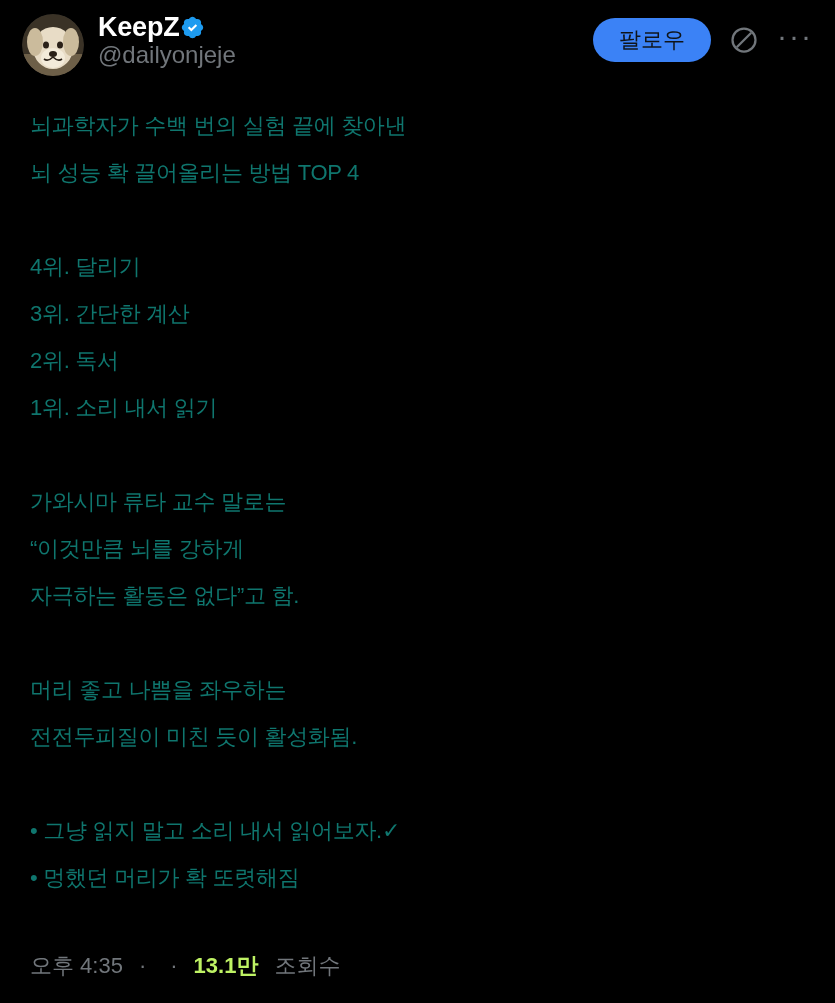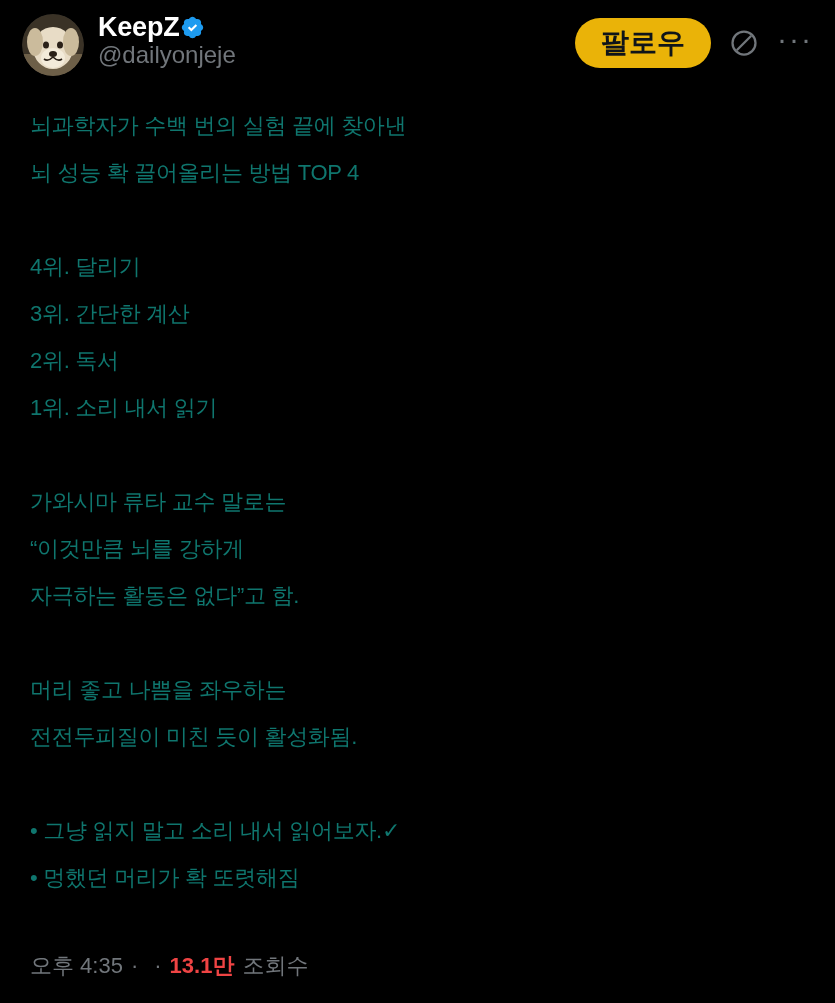--- a/index.html
+++ b/index.html
@@ -85,26 +85,26 @@
 
   .header-actions {
     margin-left: auto;
     display: flex;
     align-items: center;
     gap: 16px;
     padding-top: 6px;
   }
 
   .follow-btn {
-    background: #eab308;
+    background: #3b82f6;
     color: #0f1419;
     border: none;
     border-radius: 999px;
-    font-size: 28px;
-    font-weight: 700;
+    font-size: 22px;
+    font-weight: 400;
     font-family: "Liberation Sans", "DejaVu Sans", sans-serif;
     padding: 11px 26px;
     cursor: pointer;
     line-height: 1;
   }
 
   .icon-btn {
     width: 34px;
     height: 34px;
     display: flex;
@@ -136,26 +136,26 @@
   }
 
   .meta {
     position: absolute;
     left: 30px;
     bottom: 22px;
     font-size: 22px;
     color: #71767b;
     display: flex;
     align-items: center;
-    gap: 0;
+    gap: 8px;
     white-space: nowrap;
   }
   .meta .sep { margin: 0 8px; }
   .meta .views-count {
-    color: #ef4444;
+    color: #bef264;
     font-weight: 700;
   }
   .meta .views-label { margin-left: 8px; }
 </style>
 </head>
 <body>
 
 <div class="tweet">
 
   <div class="header">

